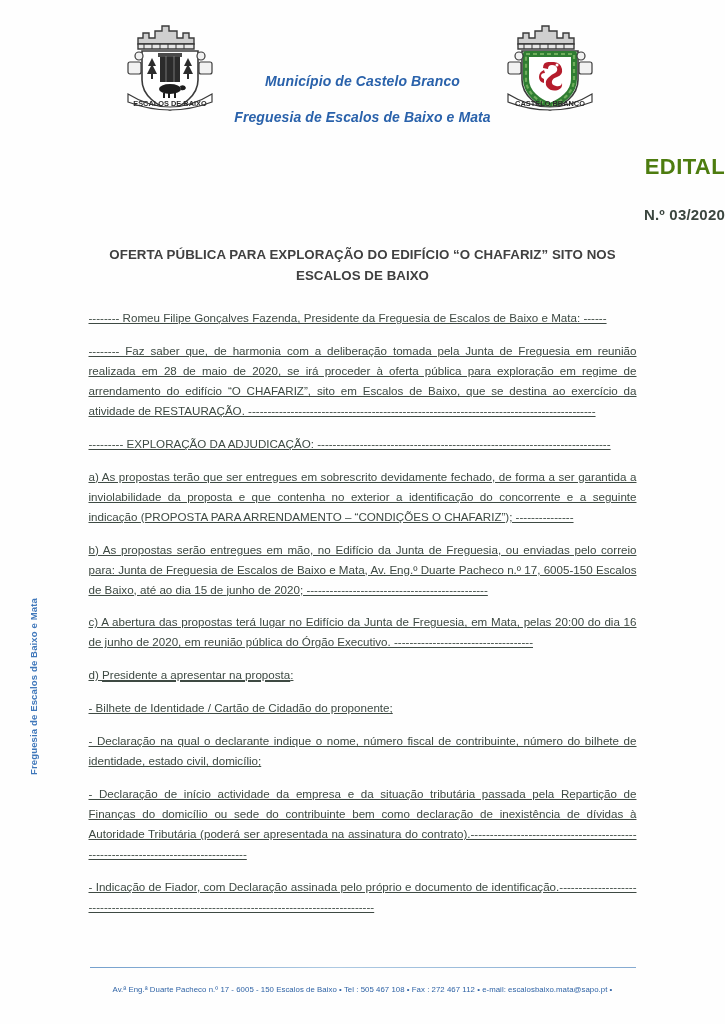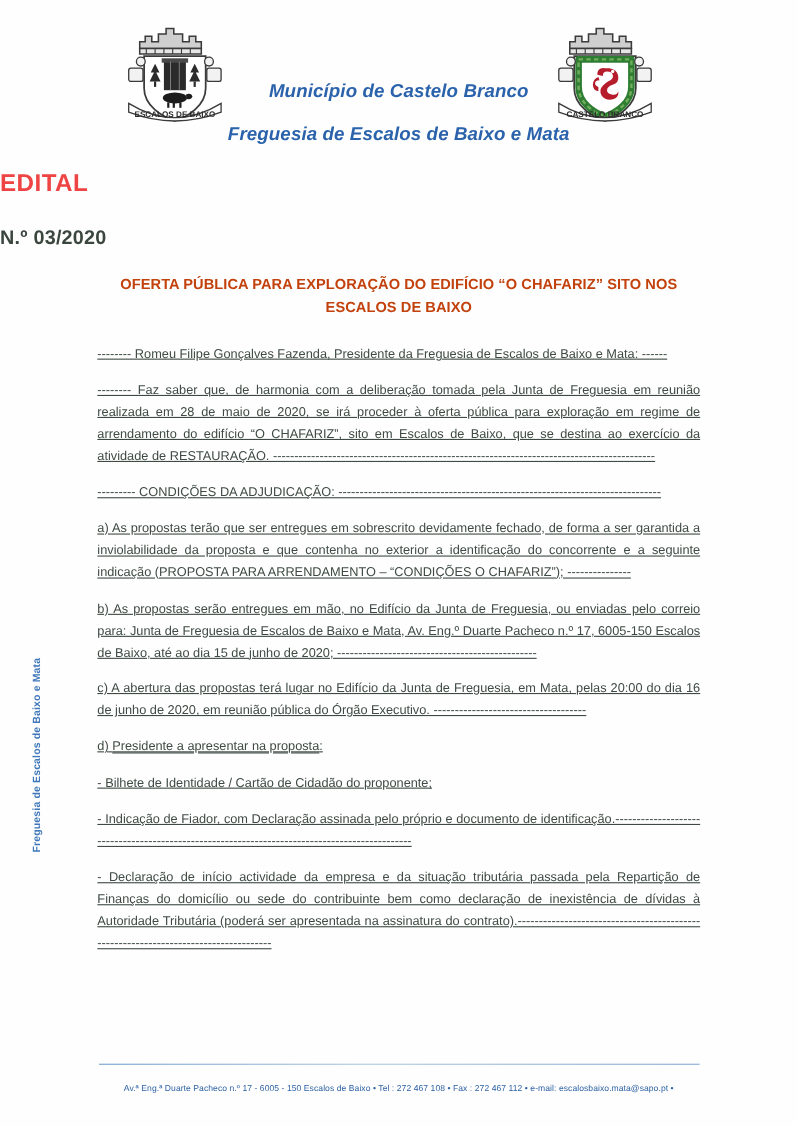--- a/index.html
+++ b/index.html
@@ -42,61 +42,61 @@
 
   
   .header {
     position: relative;
     height: 140px;
   }
   .crest {
     position: absolute;
     top: 18px;
   }
-  .crest.left  { left: 111px; }
+  .crest.left  { left: 122px; }
   .crest.right { left: 502px; }
   .crest svg { display: block; }
 
   .header-titles {
     position: absolute;
     left: 0; right: 0;
     top: 74px;
     text-align: center;
     color: #2a62ab;
   }
   .header-titles .line {
     font-style: italic;
     font-weight: bold;
-    font-size: 17px;
+    font-size: 14px;
     letter-spacing: .1px;
     line-height: 1;
   }
   .header-titles .line + .line { margin-top: 22px; }
 
   
   .doc-title {
-    text-align: left;
+    text-align: right;
     font-size: 22px;
     font-weight: bold;
-    color: #ef4444;
+    color: #4d7c0f;
     letter-spacing: .4px;
     margin: 14px 0 0 0;
   }
   .doc-number {
-    text-align: left;
-    font-size: 18px;
+    text-align: right;
+    font-size: 15px;
     font-weight: bold;
     color: #3b463f;
     margin: 26px 0 0 0;
     letter-spacing: .2px;
   }
   .doc-subtitle {
     font-size: 13.3px;
     font-weight: bold;
-    color: #c2410c;
+    color: #404040;
     text-align: center;
     line-height: 1.55;
     margin: 22px auto 0 auto;
     width: 552px;
     letter-spacing: .05px;
   }
 
   
   .body-wrap {
     width: 548px;
@@ -235,40 +235,41 @@
   <div class="doc-title">EDITAL</div>
   <div class="doc-number">N.º 03/2020</div>
   <div class="doc-subtitle">OFERTA PÚBLICA PARA EXPLORAÇÃO DO EDIFÍCIO “O CHAFARIZ” SITO NOS ESCALOS DE BAIXO</div>
 
   <div class="body-wrap">
 
     <p class="para">-------- Romeu Filipe Gonçalves Fazenda, Presidente da Freguesia de Escalos de Baixo e Mata: ------</p>
 
     <p class="para">-------- Faz saber que, de harmonia com a deliberação tomada pela Junta de Freguesia em reunião realizada em 28 de maio de 2020, se irá proceder à oferta pública para exploração em regime de arrendamento do edifício “O CHAFARIZ”, sito em Escalos de Baixo, que se destina ao exercício da atividade de  RESTAURAÇÃO. ------------------------------------------------------------------------------------------</p>
 
-    <p class="para">--------- CONDIÇÕES DA ADJUDICAÇÃO: ----------------------------------------------------------------------------</p>
+    <p class="para">--------- EXPLORAÇÃO DA ADJUDICAÇÃO: ----------------------------------------------------------------------------</p>
 
     <p class="para">a) As propostas terão que ser entregues em sobrescrito devidamente fechado, de forma a ser garantida a inviolabilidade da proposta e que contenha no exterior a identificação do concorrente e a seguinte indicação (PROPOSTA PARA ARRENDAMENTO – “CONDIÇÕES O CHAFARIZ”); ---------------</p>
 
     <p class="para">b) As propostas serão entregues em mão, no Edifício da Junta de Freguesia, ou enviadas pelo correio para: Junta de Freguesia de Escalos de Baixo e Mata, Av. Eng.º Duarte Pacheco n.º 17, 6005-150 Escalos de Baixo, até ao dia 15 de junho de 2020; -----------------------------------------------</p>
 
     <p class="para">c) A abertura das propostas terá lugar no Edifício da Junta de Freguesia, em Mata, pelas 20:00 do dia 16 de junho de 2020, em reunião pública do Órgão Executivo. ------------------------------------</p>
 
     <p class="para">
       <span>d) </span><u>Presidente a apresentar na proposta</u><span>:</span>
     </p>
 
     <p class="para">- Bilhete de Identidade / Cartão de Cidadão do proponente;</p>
 
+    <p class="para">- Declaração na qual o declarante indique o nome, número fiscal de contribuinte, número do bilhete de identidade, estado civil, domicílio;</p>
+
+    <p class="para">- Declaração de início actividade da empresa e da situação tributária passada pela Repartição de Finanças do domicílio ou sede do contribuinte bem como declaração de inexistência de dívidas à Autoridade Tributária (poderá ser apresentada na assinatura do contrato).------------------------------------------------------------------------------------</p>
 
     <p class="para">- Indicação de Fiador, com Declaração assinada pelo próprio e documento de identificação.----------------------------------------------------------------------------------------------</p>
-
-    <p class="para">- Declaração de início actividade da empresa e da situação tributária passada pela Repartição de Finanças do domicílio ou sede do contribuinte bem como declaração de inexistência de dívidas à Autoridade Tributária (poderá ser apresentada na assinatura do contrato).------------------------------------------------------------------------------------</p>
   </div>
 
   <div class="footer">
     <div class="footer-rule"></div>
     <div class="footer-text">
-      <div>Av.ª Eng.ª Duarte Pacheco n.º 17 - 6005 - 150 Escalos de Baixo • Tel : 272 467 108 • Fax : 272 467 112 • e-mail: escalosbaixo.mata@sapo.pt •</div>
+      <div>Av.ª Eng.ª Duarte Pacheco n.º 17 - 6005 - 150 Escalos de Baixo • Tel : 505 467 108 • Fax : 272 467 112 • e-mail: escalosbaixo.mata@sapo.pt •</div>
     </div>
   </div>
 
 </div>
 
 </body></html>

